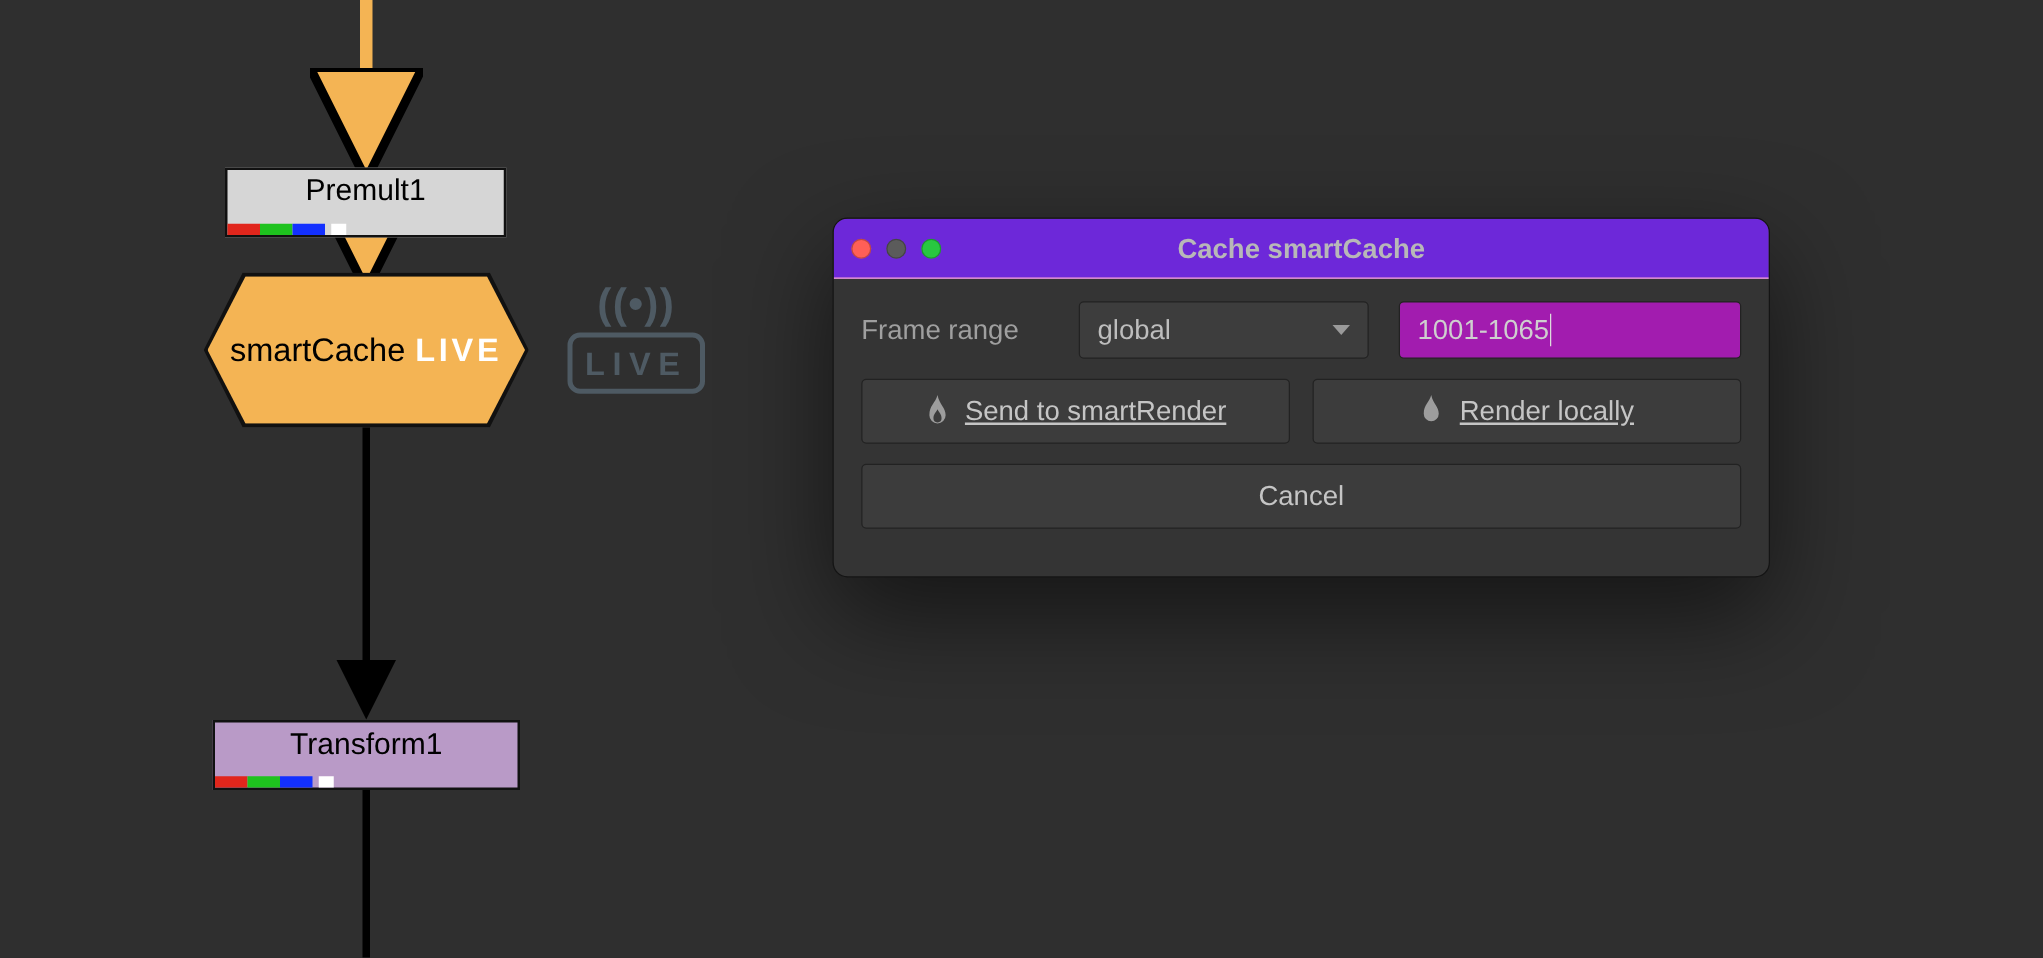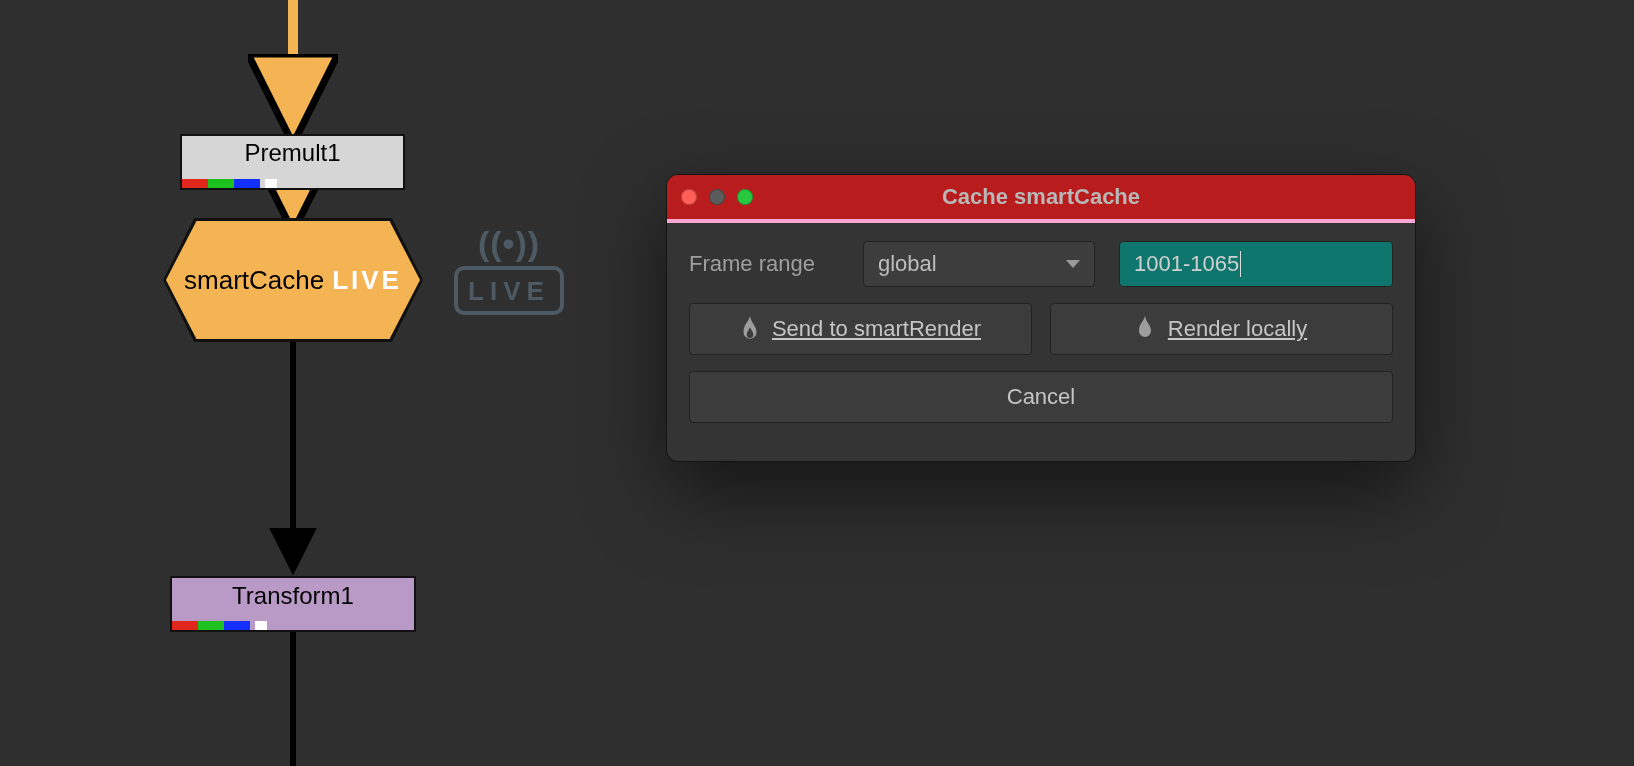--- a/index.html
+++ b/index.html
@@ -127,22 +127,22 @@
     border: 1px solid #141414;
     border-radius: 12px;
     box-shadow: 0 30px 80px rgba(0,0,0,.55);
     overflow: hidden;
   }
   .titlebar {
     height: 48px;
     display: flex;
     align-items: center;
     padding: 0 14px;
-    background: #b91c1c;
-    border-bottom: 4px solid #f9a8d4;
+    background: #6d28d9;
+    border-bottom: 1px solid #f9a8d4;
     position: relative;
   }
   .traffic {
     display: flex; gap: 12px;
     align-items: center;
   }
   .traffic .dot {
     width: 16px; height: 16px; border-radius: 50%;
   }
   .dot.red    { background: #ff5f57; box-shadow: inset 0 0 0 1px rgba(0,0,0,.25); }
@@ -188,21 +188,21 @@
   }
   .select .caret {
     width: 0; height: 0;
     border-left: 7px solid transparent;
     border-right: 7px solid transparent;
     border-top: 8px solid #9a9a9a;
   }
   .text-input {
     flex: 1;
     height: 46px;
-    background: #0f766e;
+    background: #a21caf;
     border: 1px solid #222;
     border-radius: 4px;
     padding: 0 14px;
     display: flex;
     align-items: center;
     color: #cfcfcf;
     font-size: 22px;
     position: relative;
   }
   .text-input .caret-line {

